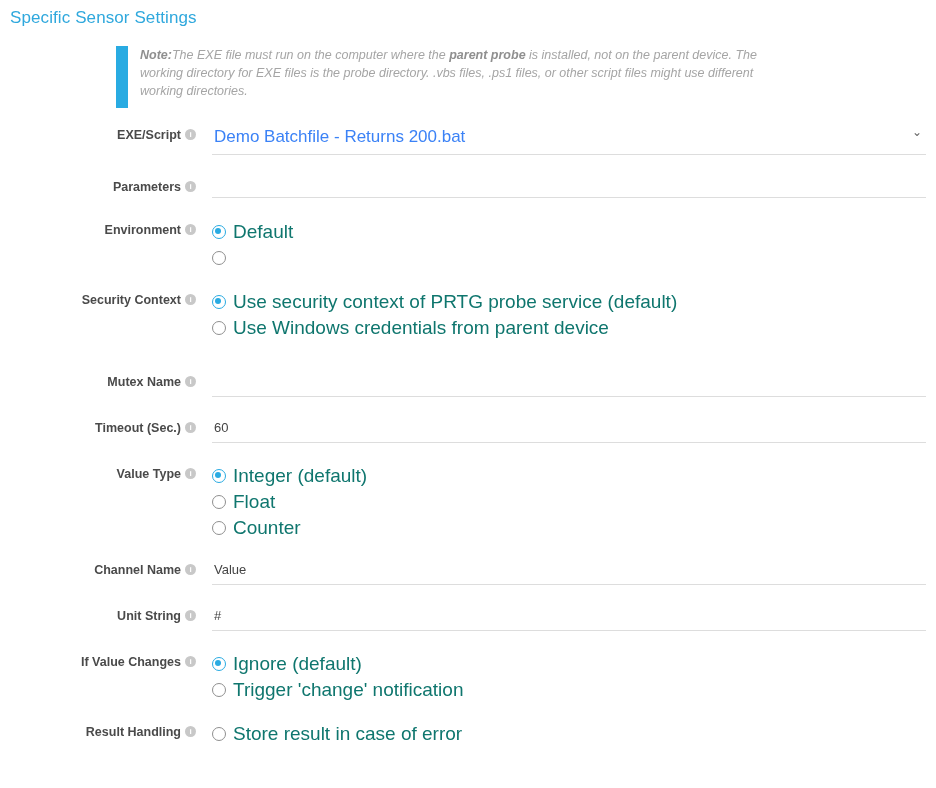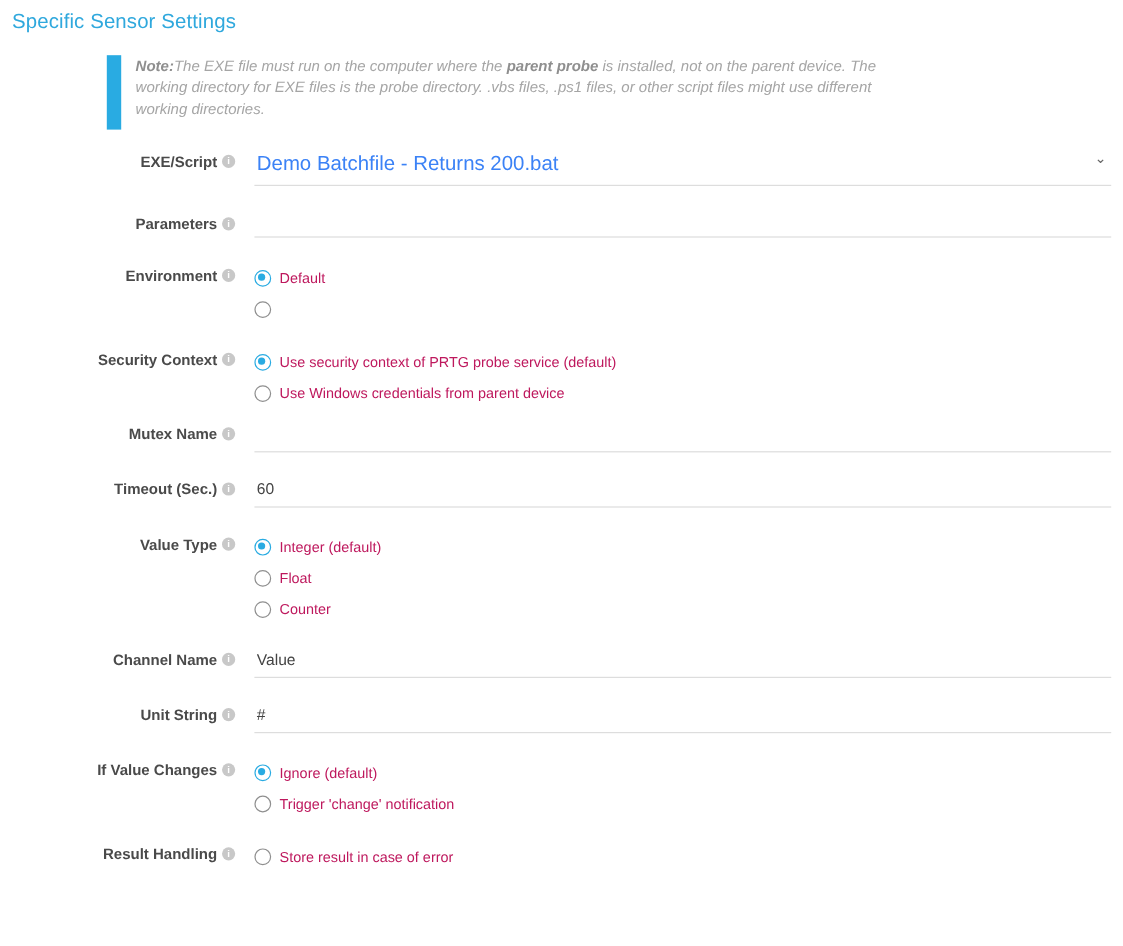--- a/index.html
+++ b/index.html
@@ -24,21 +24,21 @@
   .section-title {
     color: #2fa8dd;
     font-size: 17px;
     padding: 8px 12px 0 10px;
     font-weight: normal;
     letter-spacing: 0.1px;
   }
   .note-row {
     display: flex;
     margin-top: 18px;
-    padding-left: 89px;
+    padding-left: 116px;
   }
   .note-bar {
     width: 12px;
     min-width: 12px;
     background: #29abe2;
     height: 62px;
   }
   .note-text {
     color: #a5a5a5;
     font-style: italic;
@@ -162,22 +162,22 @@
     content: "";
     position: absolute;
     left: 2.4px;
     top: 2.4px;
     width: 6px;
     height: 6px;
     border-radius: 50%;
     background: #29abe2;
   }
   .radio-label {
-    font-size: 12px;
-    color: #be185d;
+    font-size: 19px;
+    color: #0f766e;
   }
 </style>
 </head>
 <body>
 
 <div class="page">
 
   <div class="section-title">Specific Sensor Settings</div>
 
   <div class="note-row">
@@ -242,21 +242,21 @@
             <span class="radio-label">Use security context of PRTG probe service (default)</span>
           </div>
           <div class="radio-item">
             <span class="radio"></span>
             <span class="radio-label">Use Windows credentials from parent device</span>
           </div>
         </div>
       </div>
     </div>
 
-    <div class="row" style="margin-top:8px;">
+    <div class="row" style="margin-top:28px;">
       <div class="label">
         <span class="txt">Mutex Name</span>
         <span class="info-icon">i</span>
       </div>
       <div class="field">
         <input class="input-line" type="text" value="" style="">
       </div>
     </div>
 
     <div class="row" style="margin-top:16px;">

